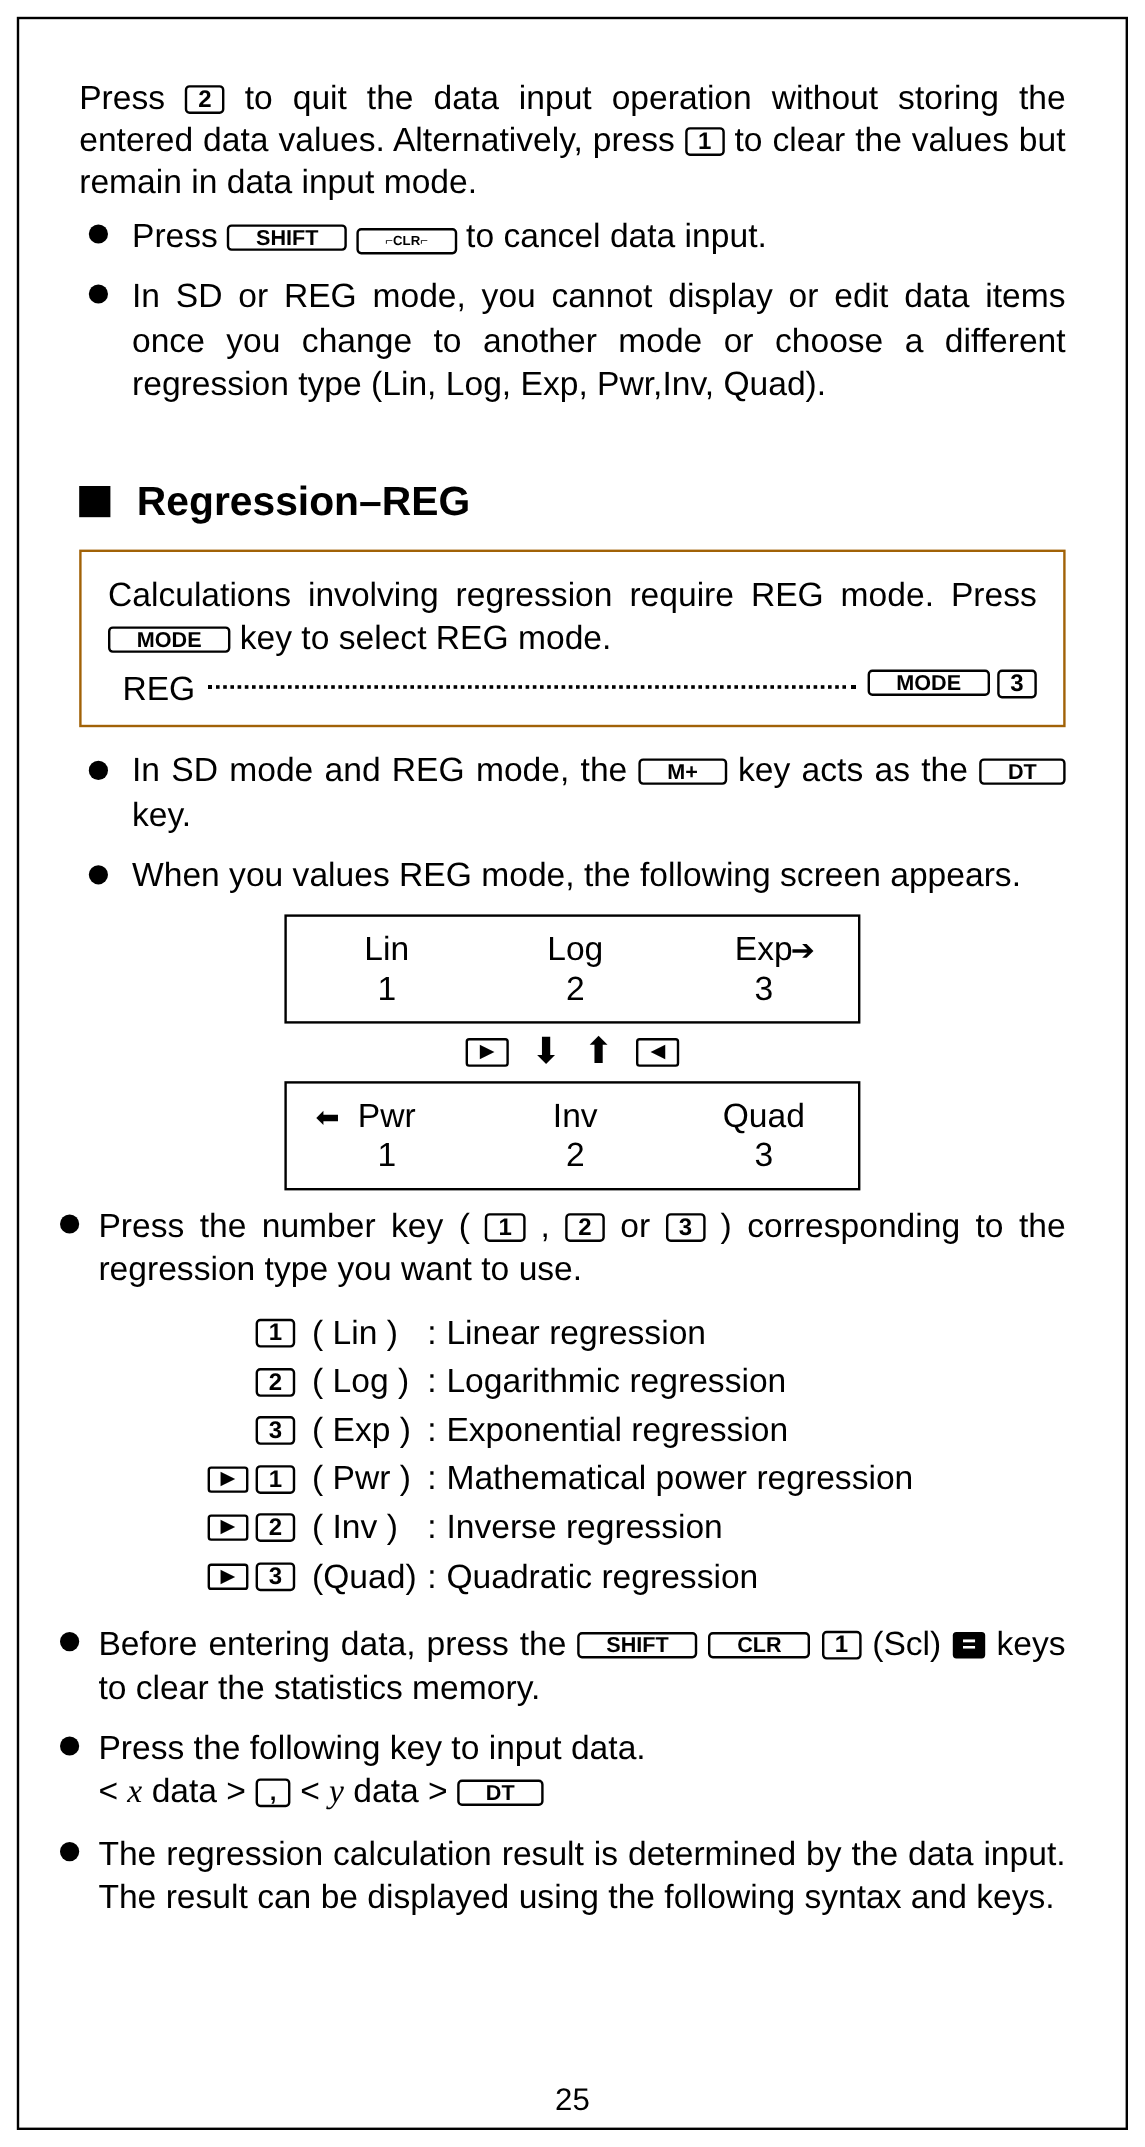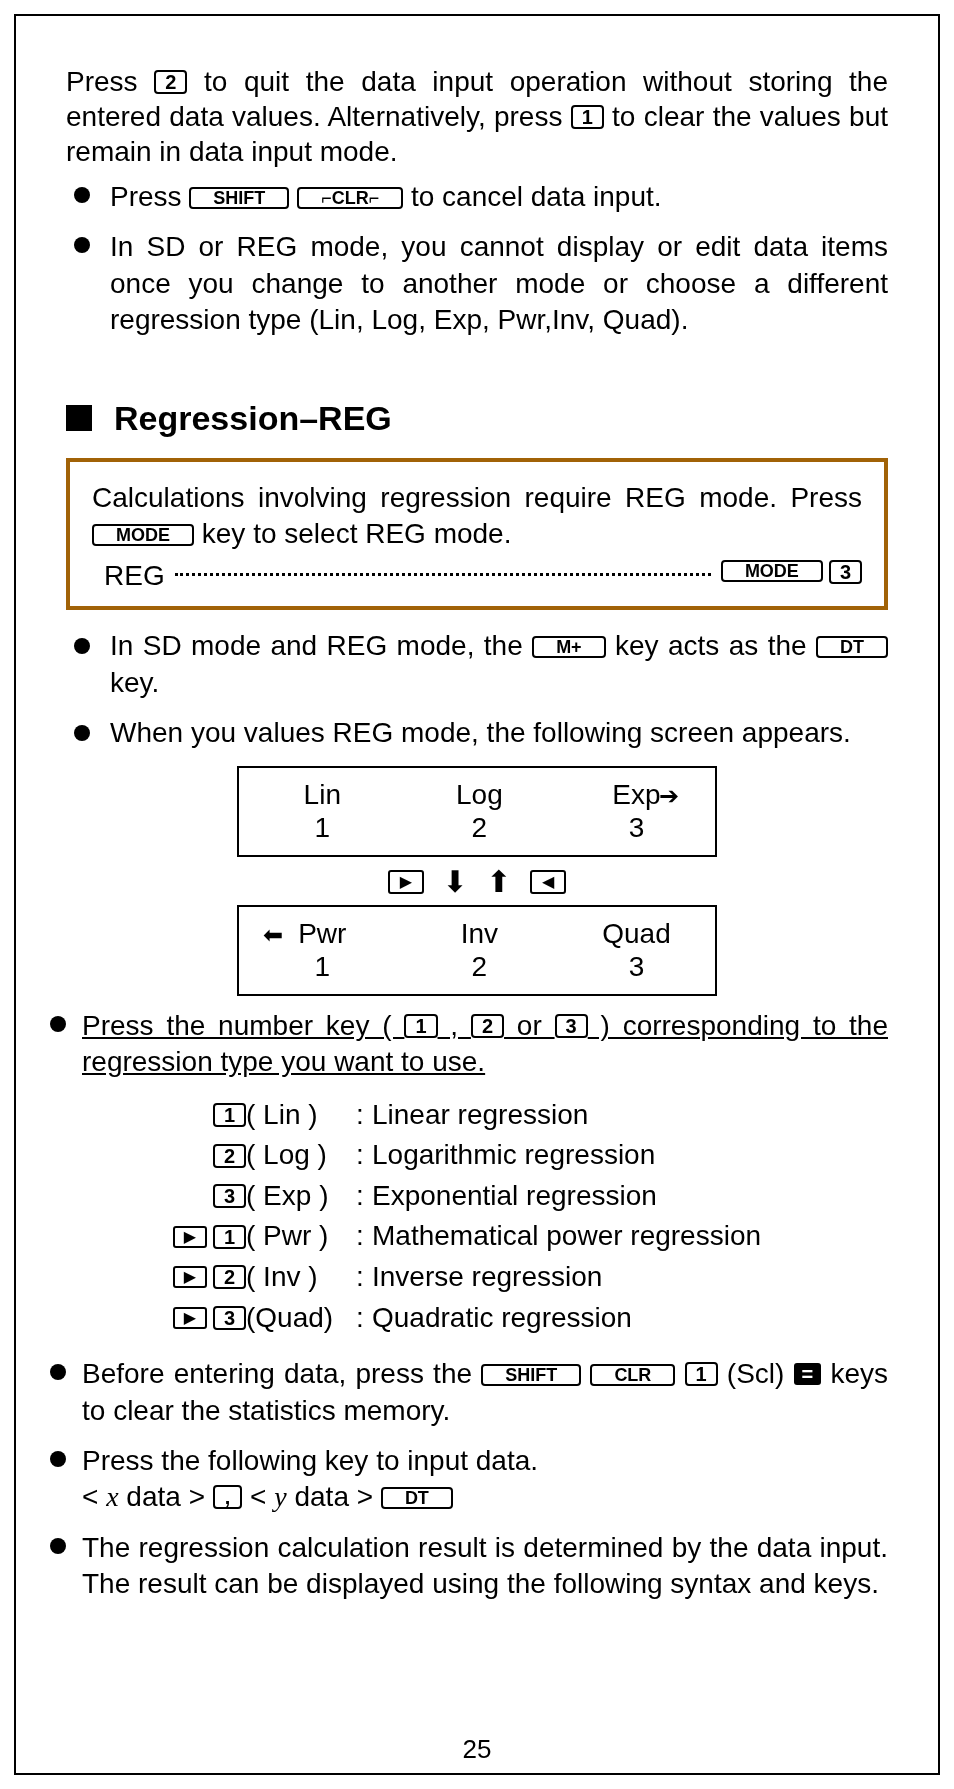--- a/index.html
+++ b/index.html
@@ -109,21 +109,21 @@
     height: 26px;
     background: #000;
     margin-right: 22px;
     flex: 0 0 auto;
   }
   .section-head .title {
     font-size: 34px;
     font-weight: 700;
   }
   .info-box {
-    border: 4px solid #a16207;
+    border: 2px solid #a16207;
     padding: 18px 22px 14px 22px;
     margin-bottom: 18px;
   }
   .info-box .p1 {
     font-size: 28px;
     line-height: 1.3;
     text-align: justify;
     margin: 0 0 8px 0;
   }
   .info-box .dotted-row {
@@ -201,21 +201,21 @@
     align-items: center;
     line-height: 1.45;
   }
   .reg-types .keys {
     width: 110px;
     display: flex;
     gap: 6px;
     justify-content: flex-end;
     align-items: center;
   }
-  .reg-types .abbr { width: 102px; }
+  .reg-types .abbr { width: 102px; padding-left: 14px; }
   .reg-types .colon { width: 24px; text-align:center; }
   .reg-types .desc { flex: 1; }
 
   .page-num {
     position: absolute;
     bottom: 8px;
     left: 0;
     right: 0;
     text-align: center;
     font-size: 26px;
@@ -227,21 +227,21 @@
 
 <div class="page-border">
 
   <p class="para">
     <span>Press </span><span class="key-num">2</span><span> to quit the data input operation without storing the entered data values. Alternatively, press </span><span class="key-num">1</span><span> to clear the values but remain in data input mode.</span>
   </p>
 
   <ul class="bullet-list">
     <li>
       <span>Press </span><span class="key">SHIFT</span>
-      <span class="key" style="font-size:18px">⌐CLR⌐</span><span> to cancel data input.</span>
+      <span class="key" style="font-size:11px">⌐CLR⌐</span><span> to cancel data input.</span>
     </li>
     <li>
       <span>In SD or REG mode, you cannot display or edit data items once you change to another mode or choose a different regression type (Lin, Log, Exp, Pwr,Inv, Quad).</span>
     </li>
   </ul>
 
   <div class="section-head">
     <div class="square"></div>
     <div class="title">Regression–REG</div>
   </div>
@@ -295,21 +295,21 @@
       </div>
       <div class="row">
         <div class="cell">1</div>
         <div class="cell">2</div>
         <div class="cell">3</div>
       </div>
       <div class="arrow-l">⬅</div>
     </div>
   </div>
 
-  <ul class="bullet-list inset" style="margin-left:-24px; margin-top:8px;text-decoration:underline;">
+  <ul class="bullet-list inset" style="margin-left:-24px; margin-top:8px;">
     <li>
       <span>Press the number key ( </span><span class="key-num">1</span><span> , </span><span class="key-num">2</span><span> or </span><span class="key-num">3</span><span> ) corresponding to the regression type you want to use.</span>
     </li>
   </ul>
 
   <div class="reg-types">
     <div class="rt-row">
       <div class="keys">
           <span class="key-num">1</span>
         </div>

